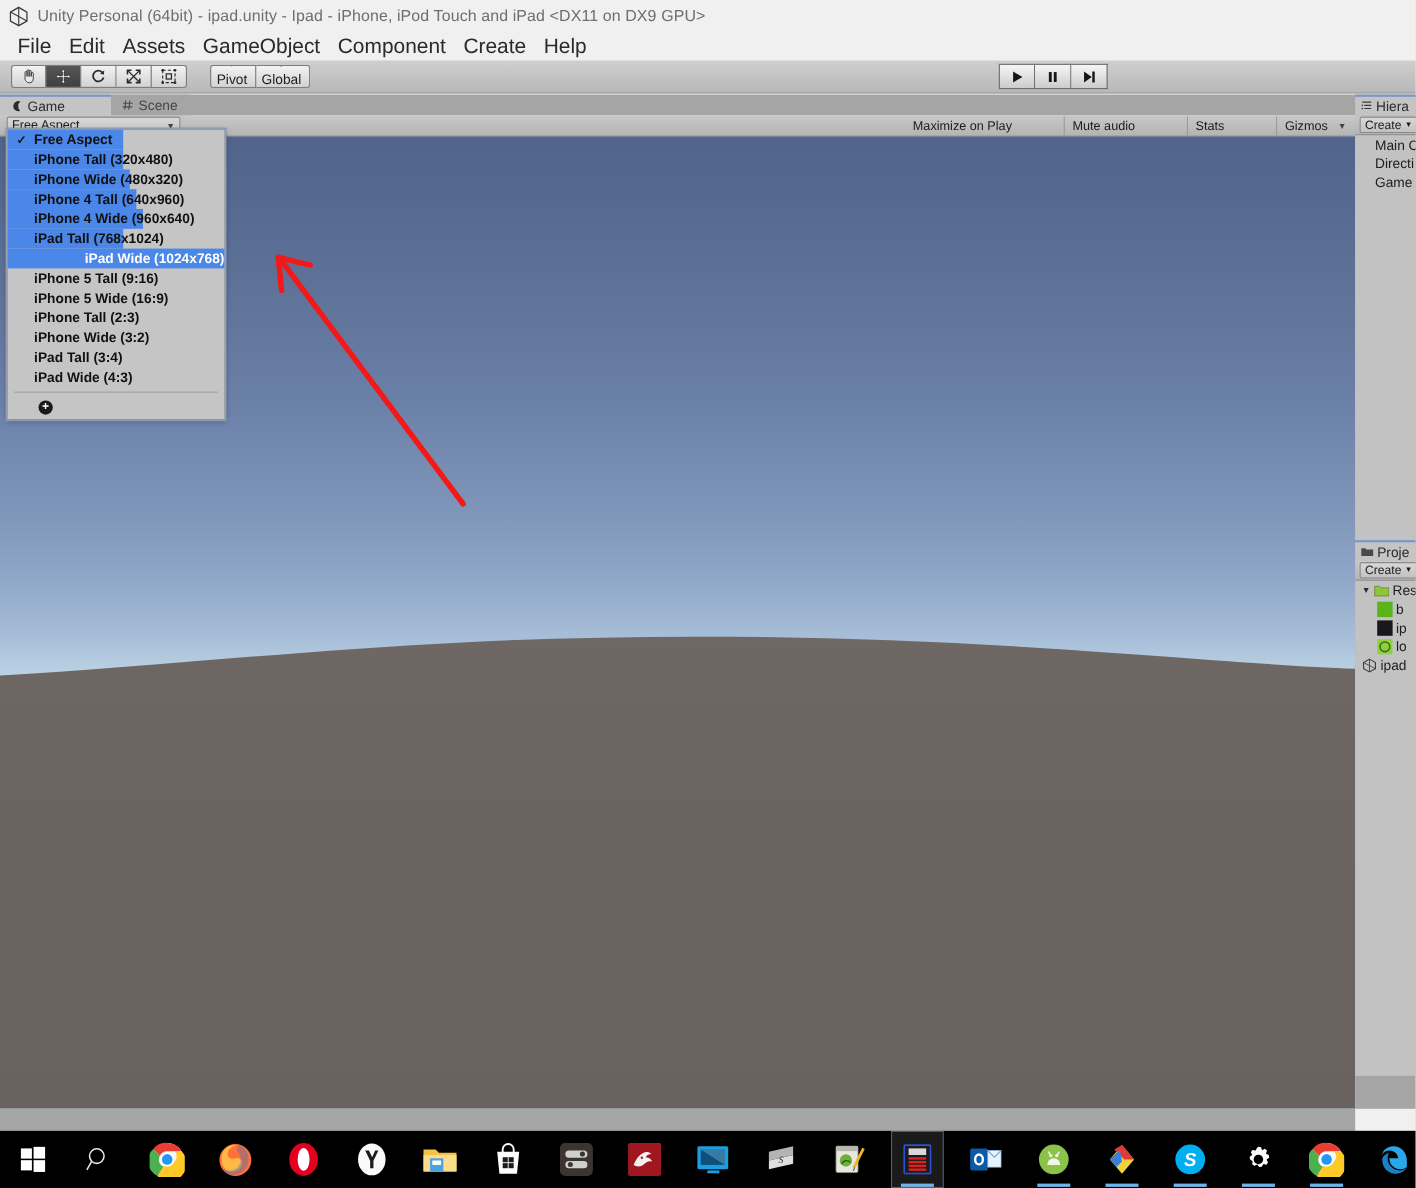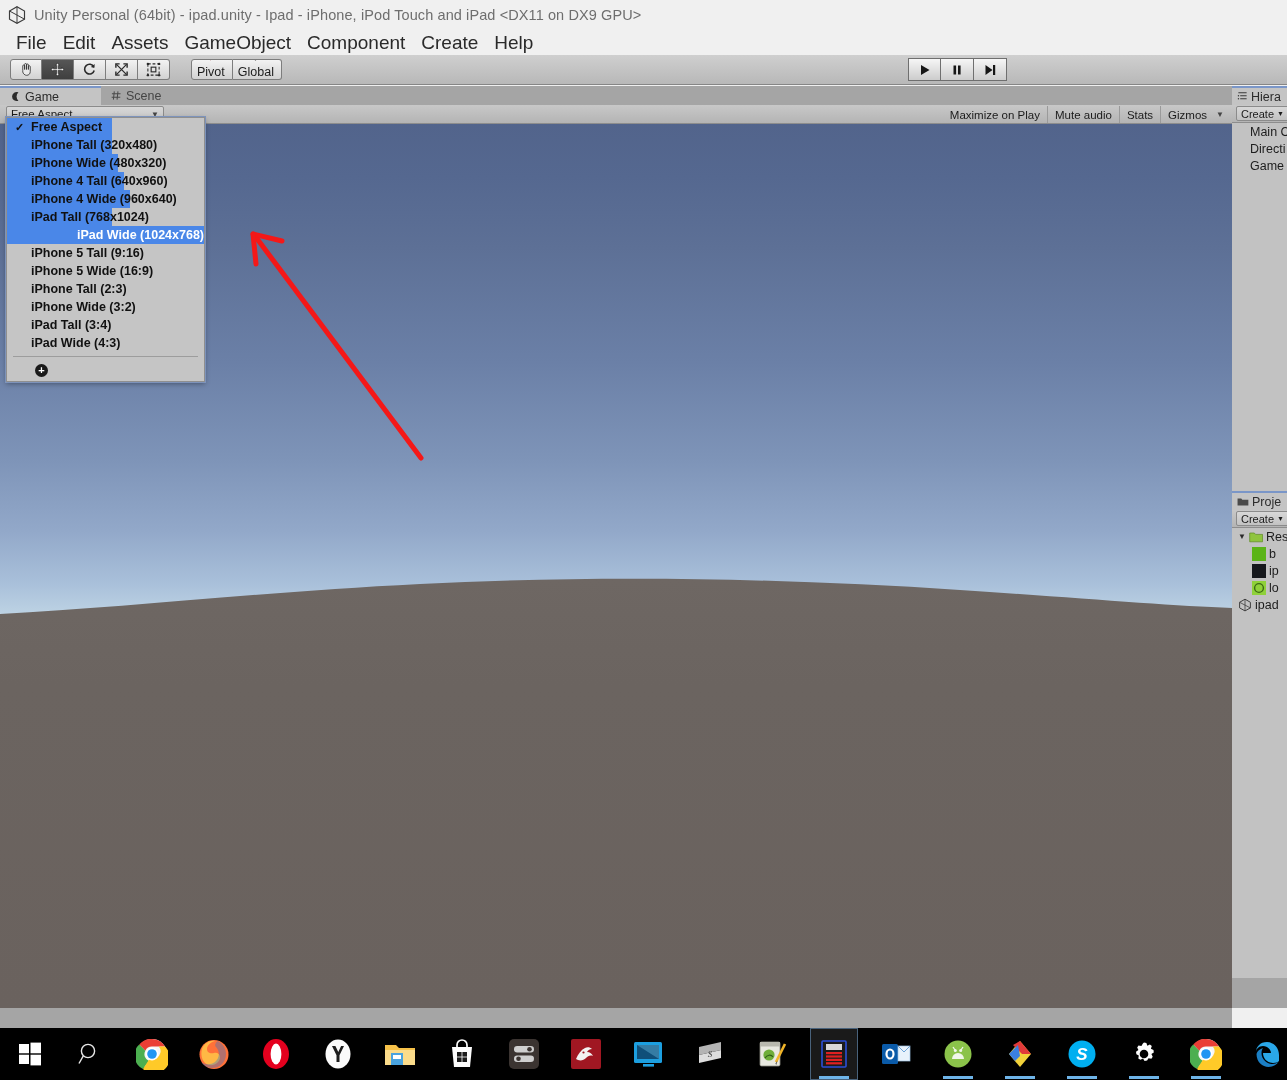--- a/index.html
+++ b/index.html
@@ -90,20 +90,21 @@
     border: 1px solid #8b8b8b; border-radius: 2px;
     display: flex; align-items: center; padding: 0 4px;
     font-size: 11.5px; color: #1b1b1b; cursor: default;
   }
   .aspect-dd .caret { margin-left: auto; font-size: 8px; color: #444; }
   .gv-right { position: absolute; right: 4px; top: 1px; height: 17px; display: flex; align-items: stretch; }
   .gv-btn {
     padding: 0 7px; display: flex; align-items: center;
     font-size: 11.5px; color: #1b1b1b; cursor: default; white-space: nowrap;
     border-left: 1px solid #9a9a9a;
+    margin-left: 40px;
   }
   .gv-btn.first { border-left: none; }
   .gv-caret { padding: 0 4px 0 2px; display:flex; align-items:center; font-size: 8px; color:#444; }
 
   
   .gameview {
     position: absolute; left: 0; top: 124px; width: 1232px; height: 884px;
     overflow: hidden; background: #4e5f86;
   }
   .sky {

